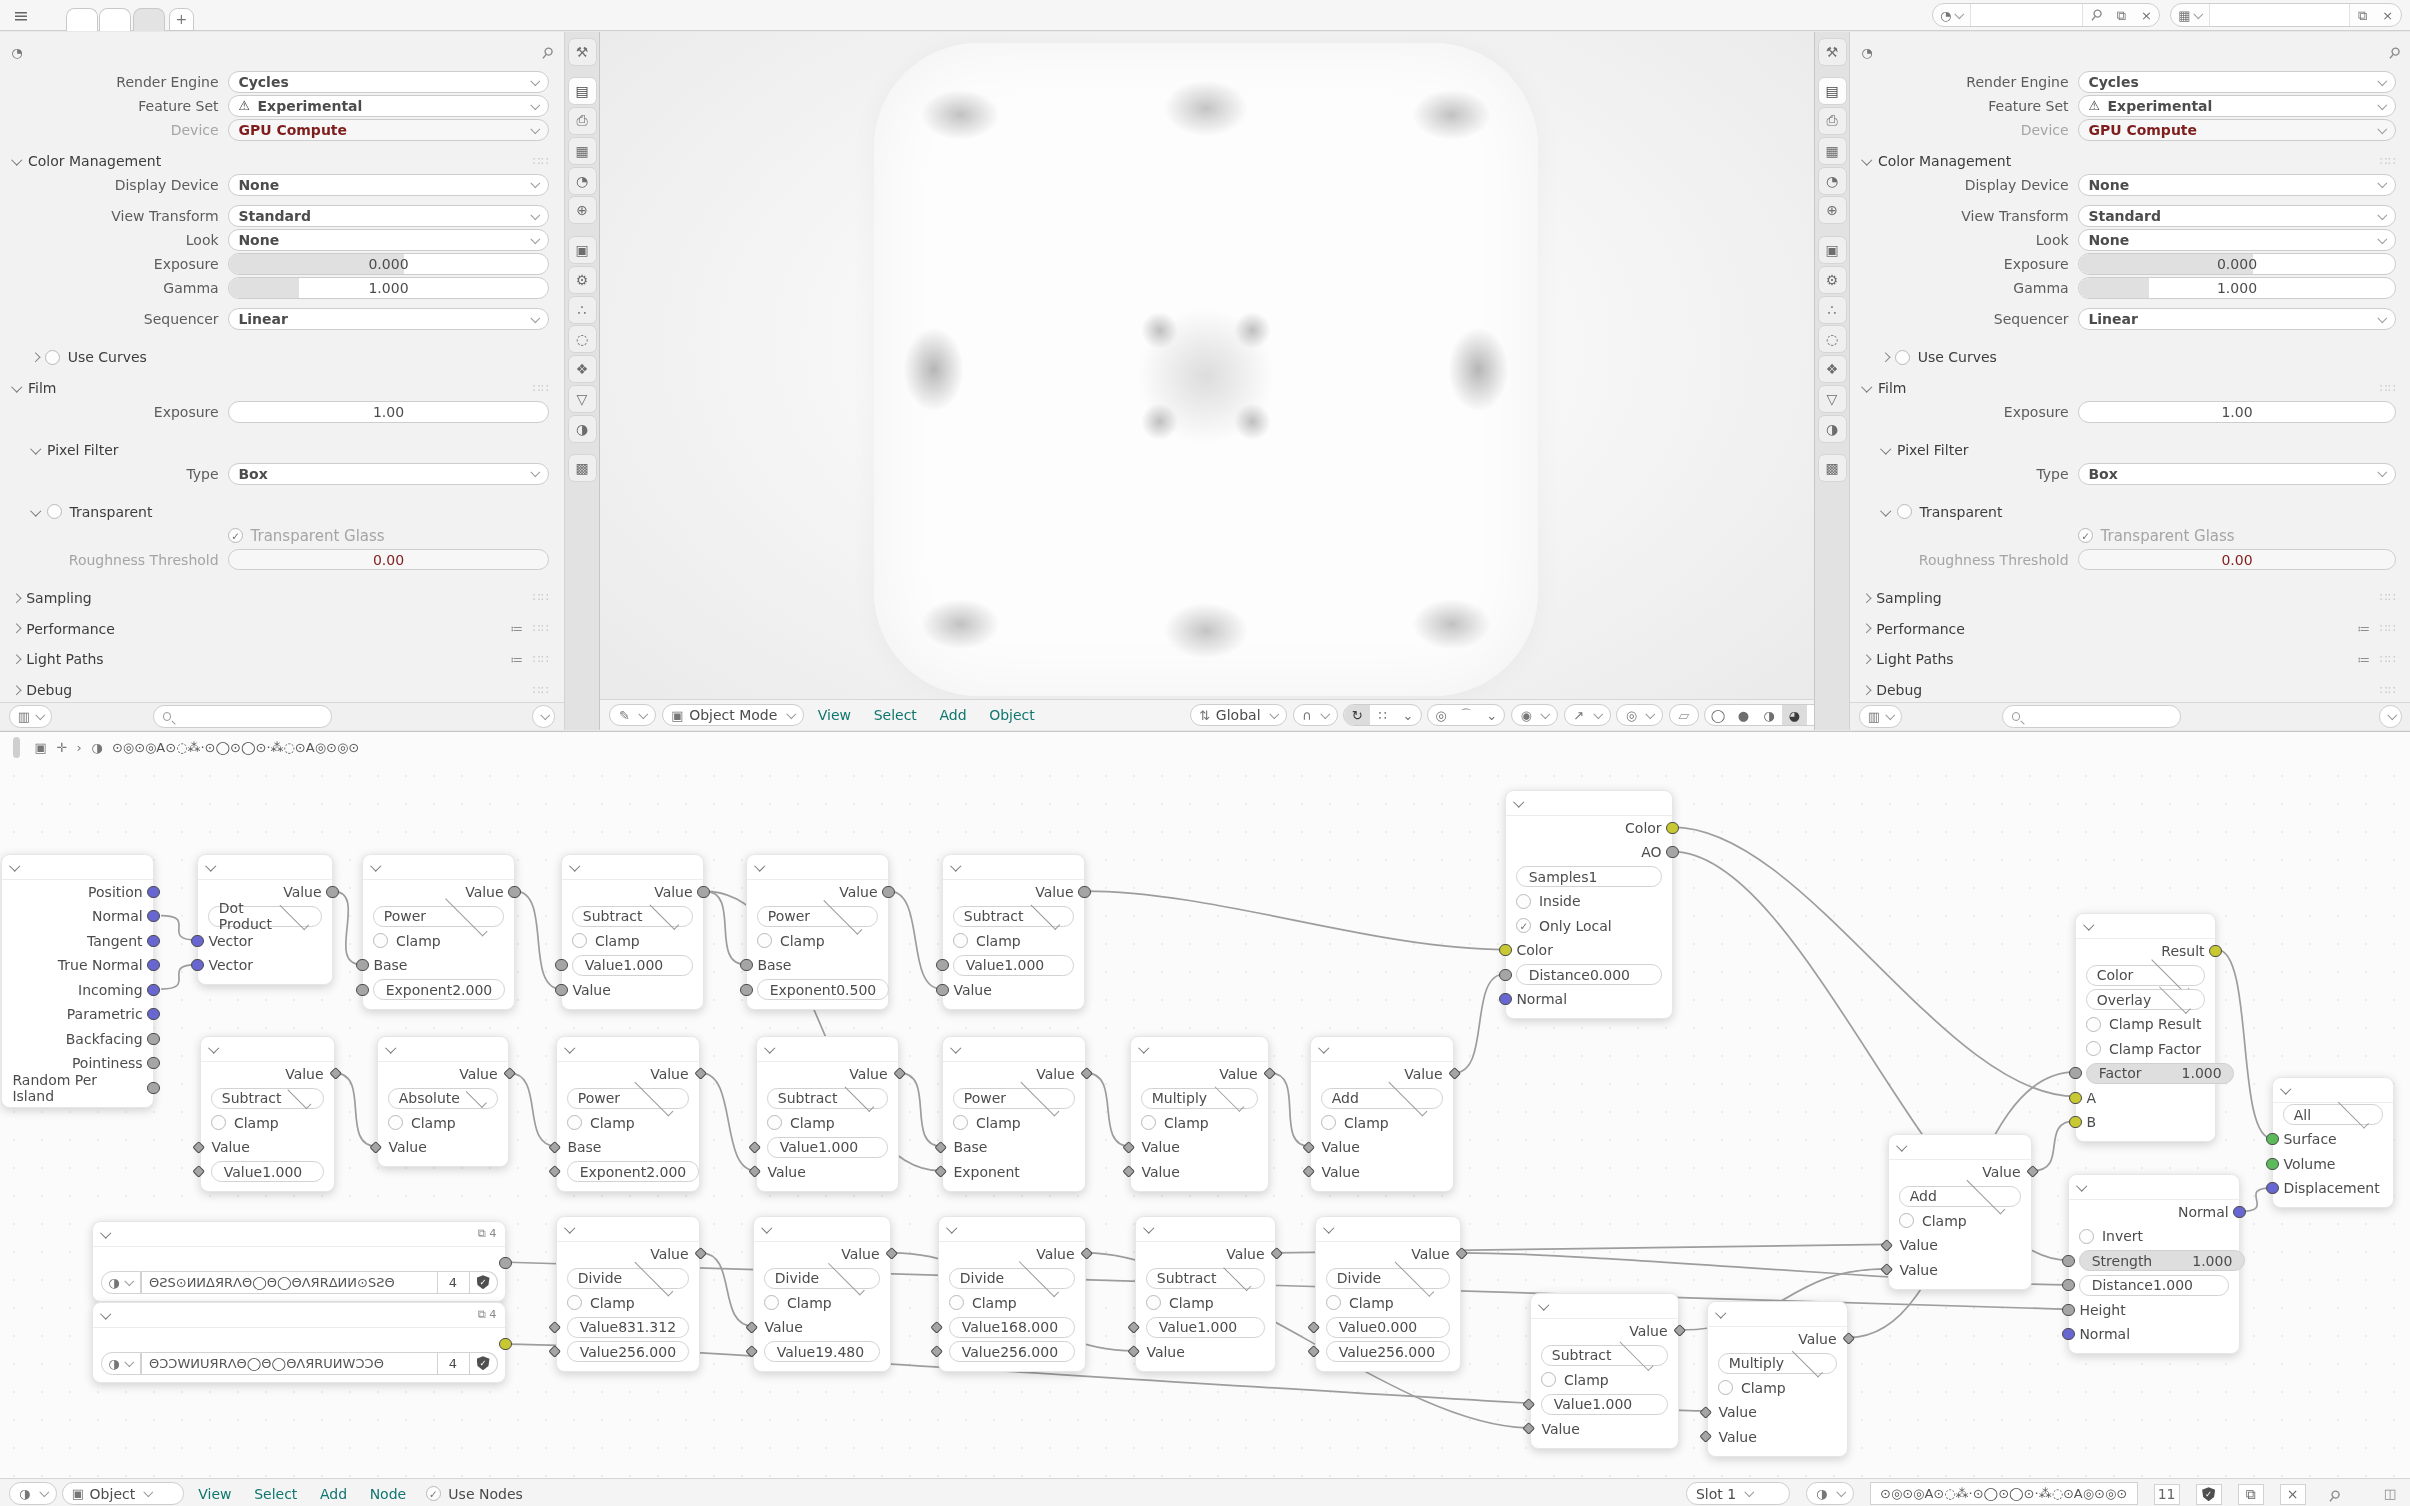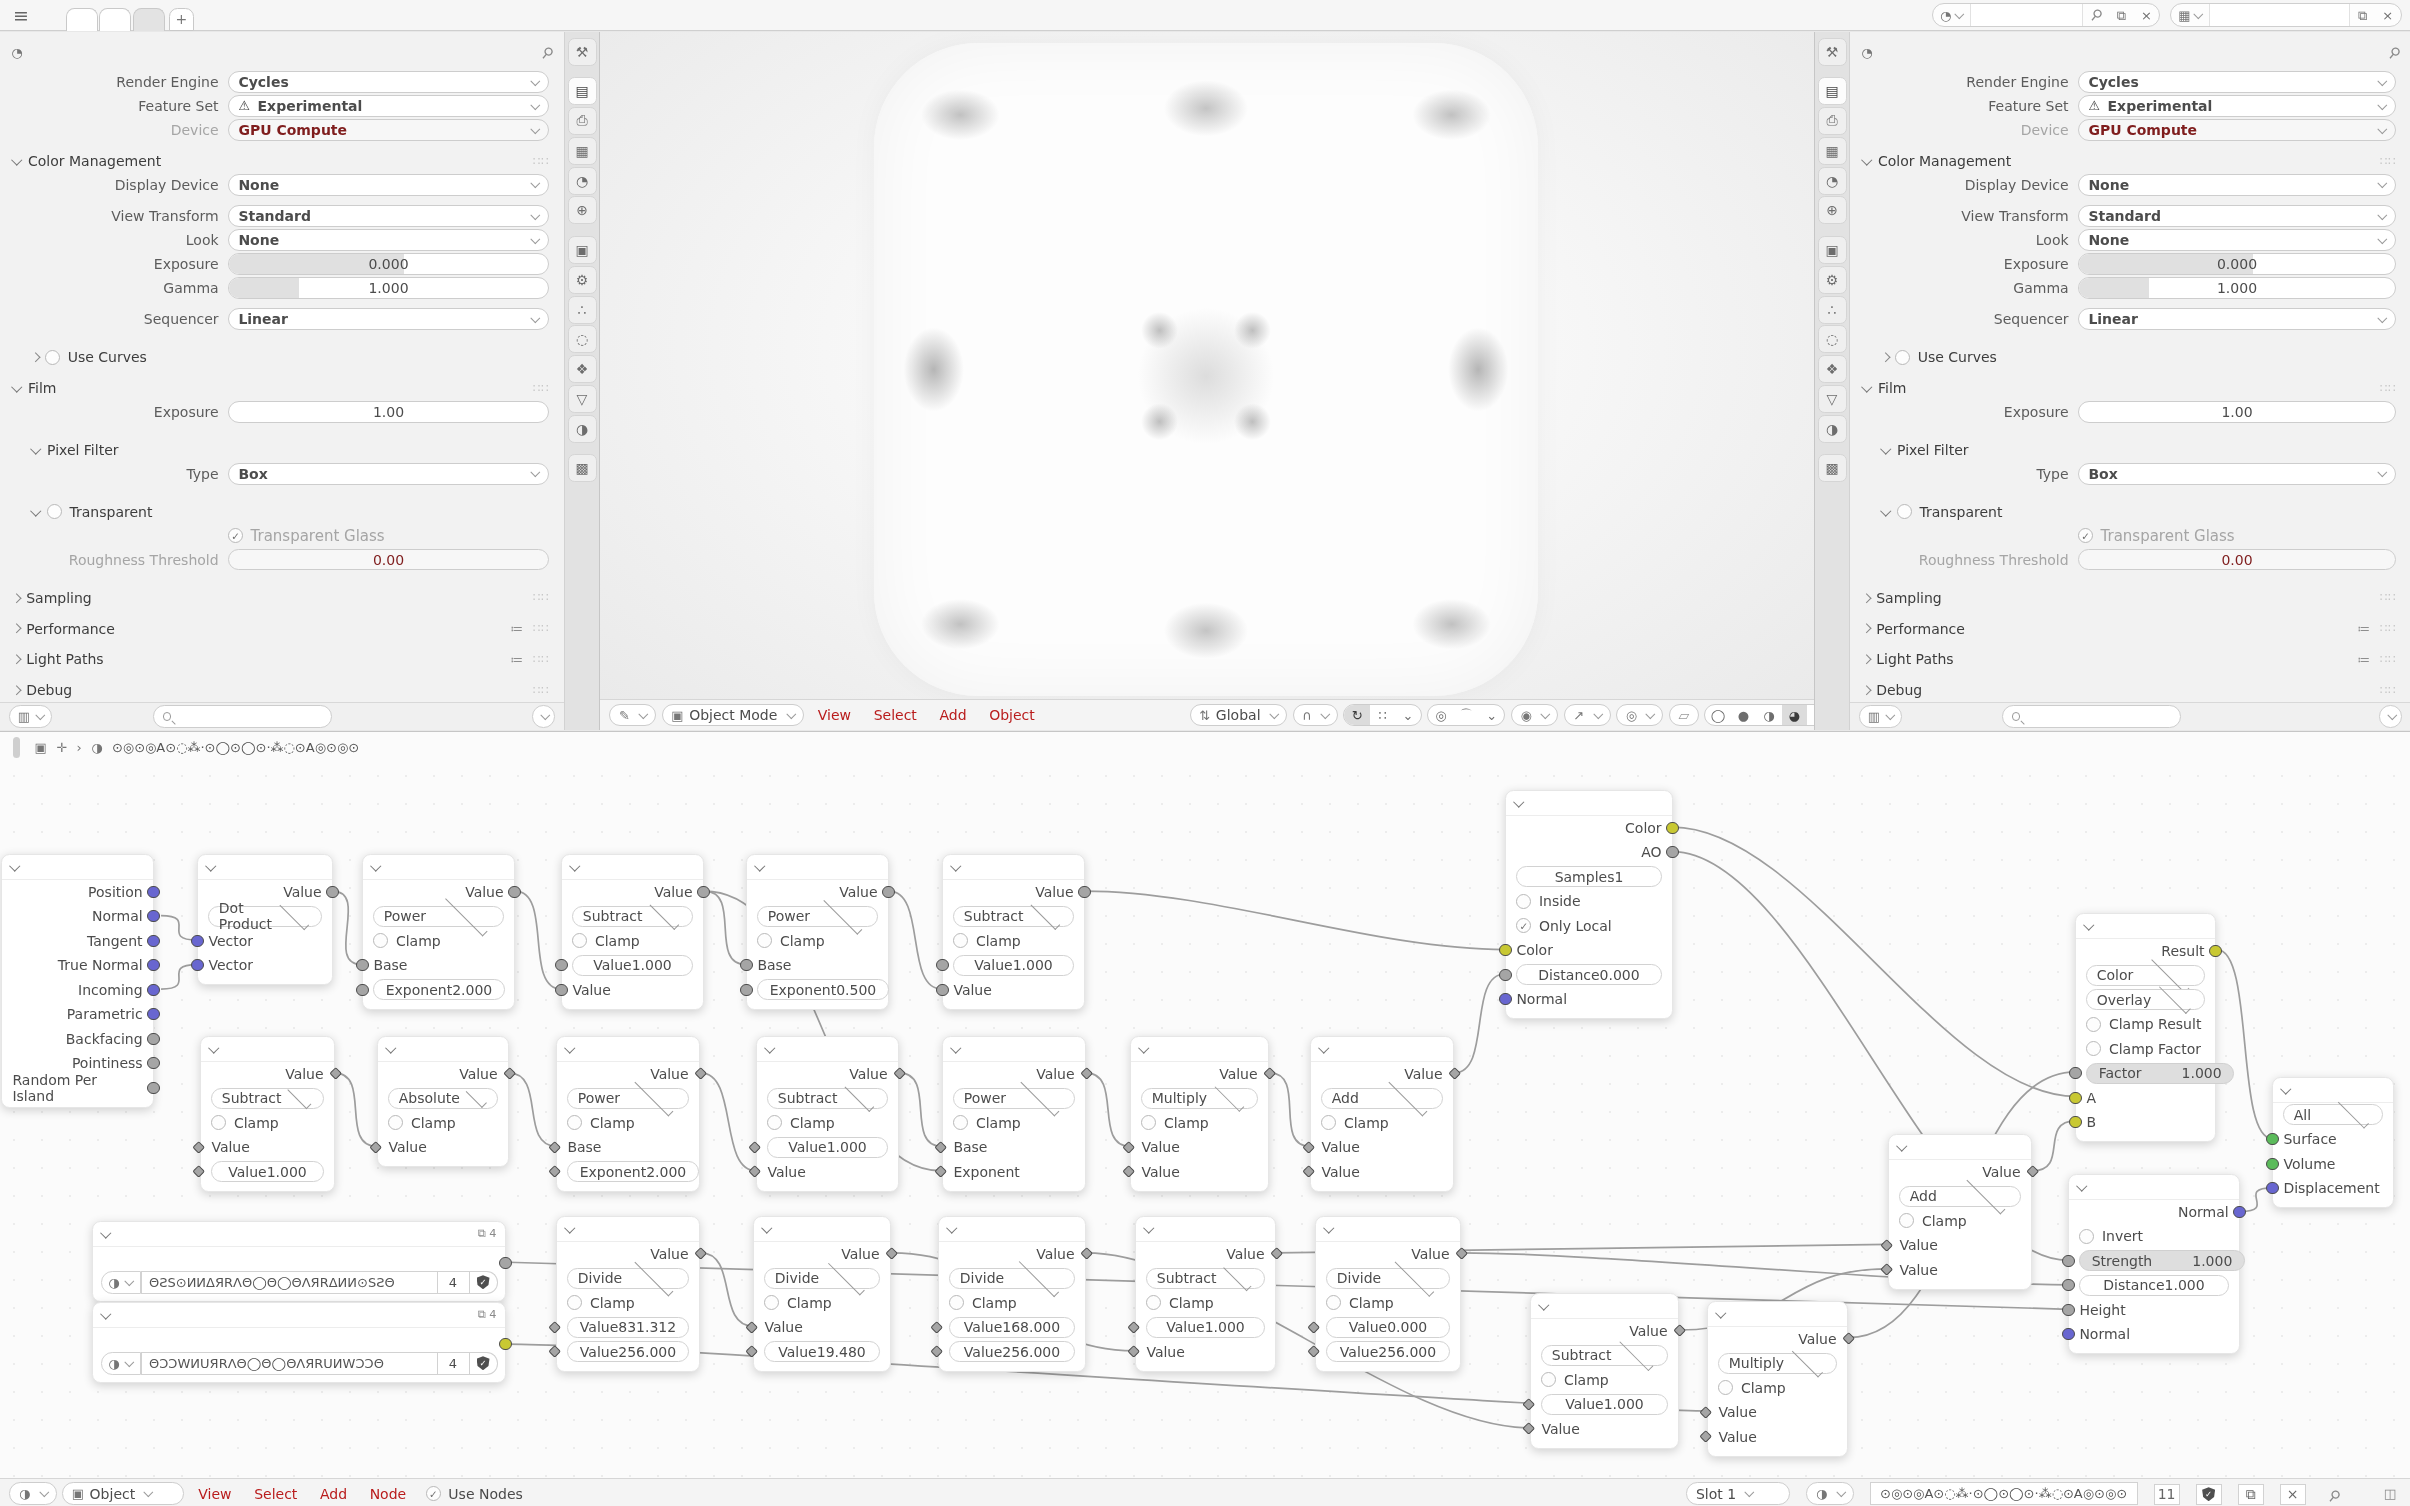--- a/index.html
+++ b/index.html
@@ -97,21 +97,21 @@
       radial-gradient(circle 24.5px at 57% 44%, rgba(130,130,130,.5), transparent 75%),
       radial-gradient(circle 24.5px at 43% 58%, rgba(130,130,130,.5), transparent 75%),
       radial-gradient(circle 24.5px at 57% 58%, rgba(130,130,130,.5), transparent 75%),
       radial-gradient(circle 85px at 50% 51%, rgba(160,160,160,.35), rgba(255,255,255,0) 80%),
       linear-gradient(#fdfdfd,#fdfdfd);
     box-shadow: inset 0 0 75px rgba(0,0,0,.05), 0 0 28px rgba(0,0,0,.04); }
   #vp-header { position:absolute; left:0; right:0; bottom:0; height:31px; background:#f4f4f4;
     border-top:0.9px solid #d6d6d6; display:flex; align-items:center; padding:0 9.4px; gap:5.6px; font-size:14px;}
   .vh-pill { height:22.6px; border:0.9px solid #cdcdcd; border-radius:11.3px; background:#fff; display:flex;
     align-items:center; padding:0 8.5px; gap:5.6px; color:#4c4c4c; flex:none;}
-  .vh-menu { padding:0 8.5px; color:#b91c1c; flex:none; }
+  .vh-menu { padding:0 8.5px; color:#0f766e; flex:none; }
   .vh-group { display:flex; align-items:center; border:0.9px solid #cdcdcd; border-radius:11.3px; background:#fff;
     height:22.6px; overflow:hidden; flex:none;}
   .vh-group .gbtn { width:25.4px; height:100%; display:flex; align-items:center; justify-content:center;
     font-size:13px; color:#6e6e6e; }
   .vh-group .gbtn.active { background:#dcdcdc; color:#3c3c3c; }
   .dim { color:#9a9a9a; }
 
   
   #nodezone { position:absolute; left:0; top:731px; width:2411px; height:776px; background:#fbfbfb;
     border-top:0.9px solid #c6c6c6; }
@@ -127,21 +127,21 @@
   .nrow { height:24.5px; display:flex; align-items:center; position:relative; padding:0 10.4px; }
   .nrow.right { justify-content:flex-end; }
   .sock { position:absolute; width:12.2px; height:12.2px; border-radius:50%; border:0.9px solid #4c4c4c; top:6.1px; z-index:2;}
   .sock.l { left:-6.6px; } .sock.r { right:-6.6px; }
   .sock.dia { width:9.4px; height:9.4px; border-radius:1.9px; transform:rotate(45deg); top:7.5px; }
   .sk-g { background:#a5a5a5; } .sk-v { background:#6866d0; } .sk-y { background:#c8c832; } .sk-s { background:#5bbb5b; }
   .ndd { flex:1; height:21px; border:0.9px solid #d2d2d2; border-radius:10.4px; background:#fff;
     display:flex; align-items:center; padding:0 9.4px; }
   .ndd span { flex:1; }
   .nfield { flex:1; height:21px; border:0.9px solid #d2d2d2; border-radius:10.4px; background:#fff;
-    display:flex; align-items:center; padding:0 11.3px; justify-content:center; }
+    display:flex; align-items:center; padding:0 11.3px; justify-content:flex-start; }
   .nfield.conn { background:#dedede; border-color:#d0d0d0;gap:40px; }
   .imgicons { margin-left:auto; font-size:11.3px; color:#8a8a8a; }
   .imgname { flex:1; height:22.6px; border:0.9px solid #d2d2d2; background:#fff; display:flex; align-items:center;
     padding:0 7.5px; font-size:13px; overflow:hidden; white-space:nowrap; color:#555; }
   .imgcount { width:32px; height:22.6px; border:0.9px solid #d2d2d2; border-left:none; background:#fff;
     display:flex; align-items:center; justify-content:center; font-size:13px; }
   .shieldbtn { width:28px; height:22.6px; border:0.9px solid #d2d2d2; border-left:none; border-radius:0 11.3px 11.3px 0;
     background:#fff; display:flex; align-items:center; justify-content:center; }
   .shield { width:13px; height:14px; background:#4f4f4f; clip-path:polygon(50% 0,100% 18%,92% 70%,50% 100%,8% 70%,0 18%);
     display:flex; align-items:center; justify-content:center; color:#fff; font-size:8.5px; }

